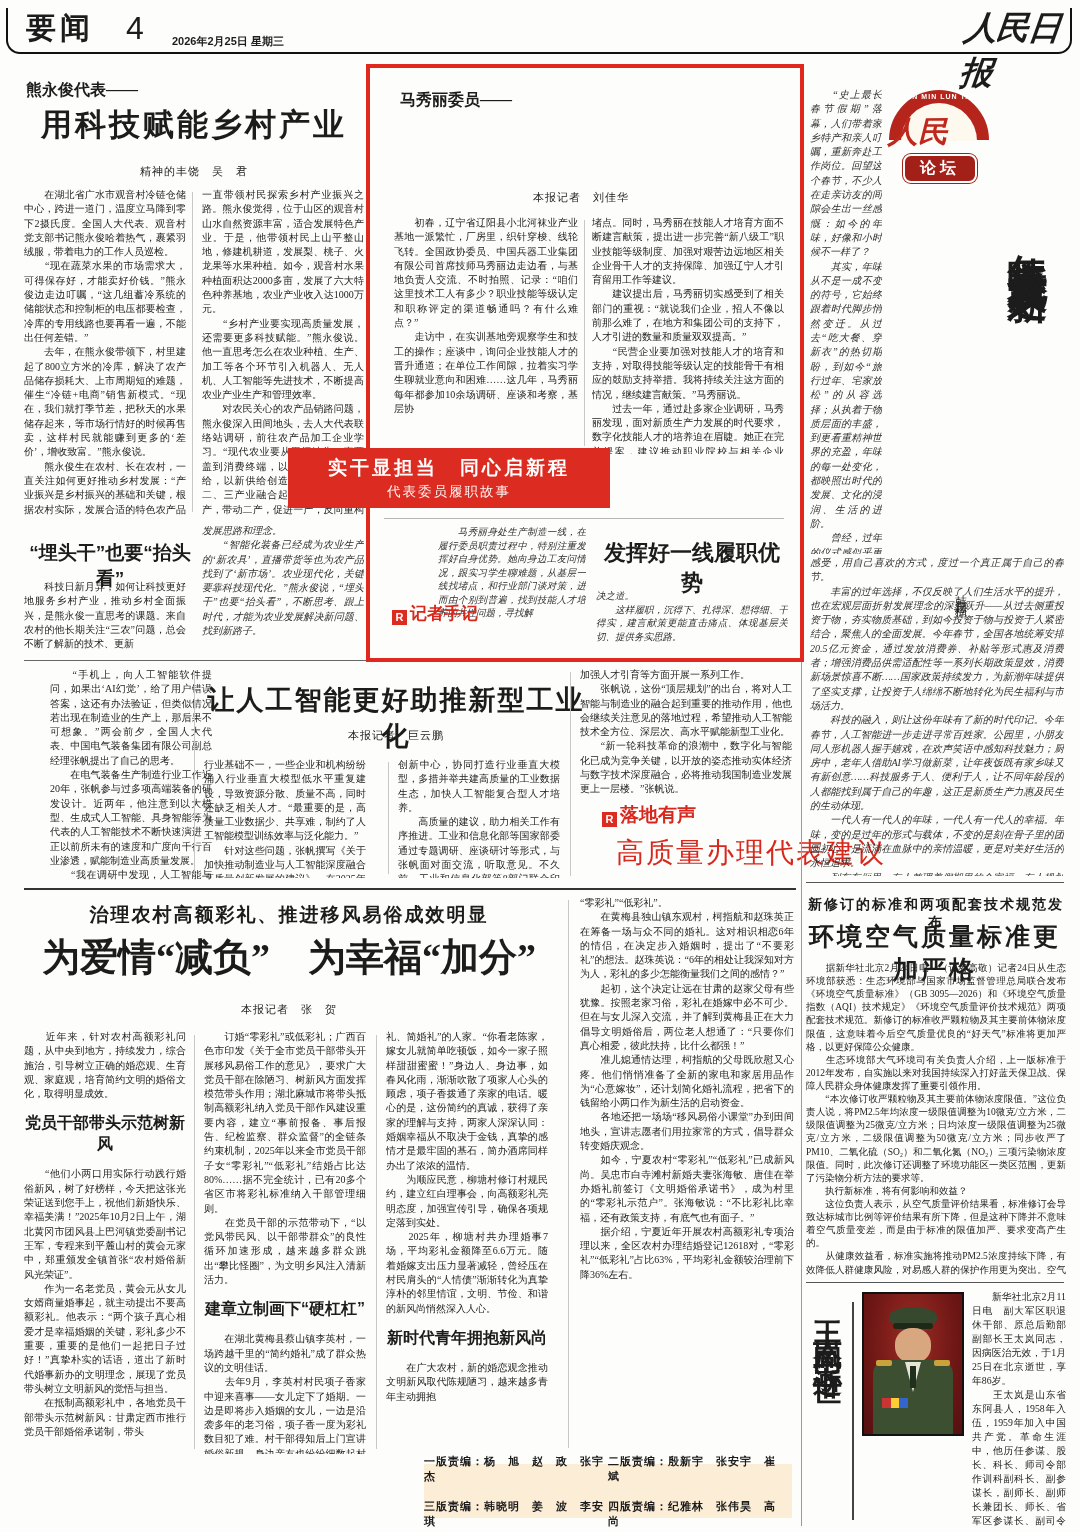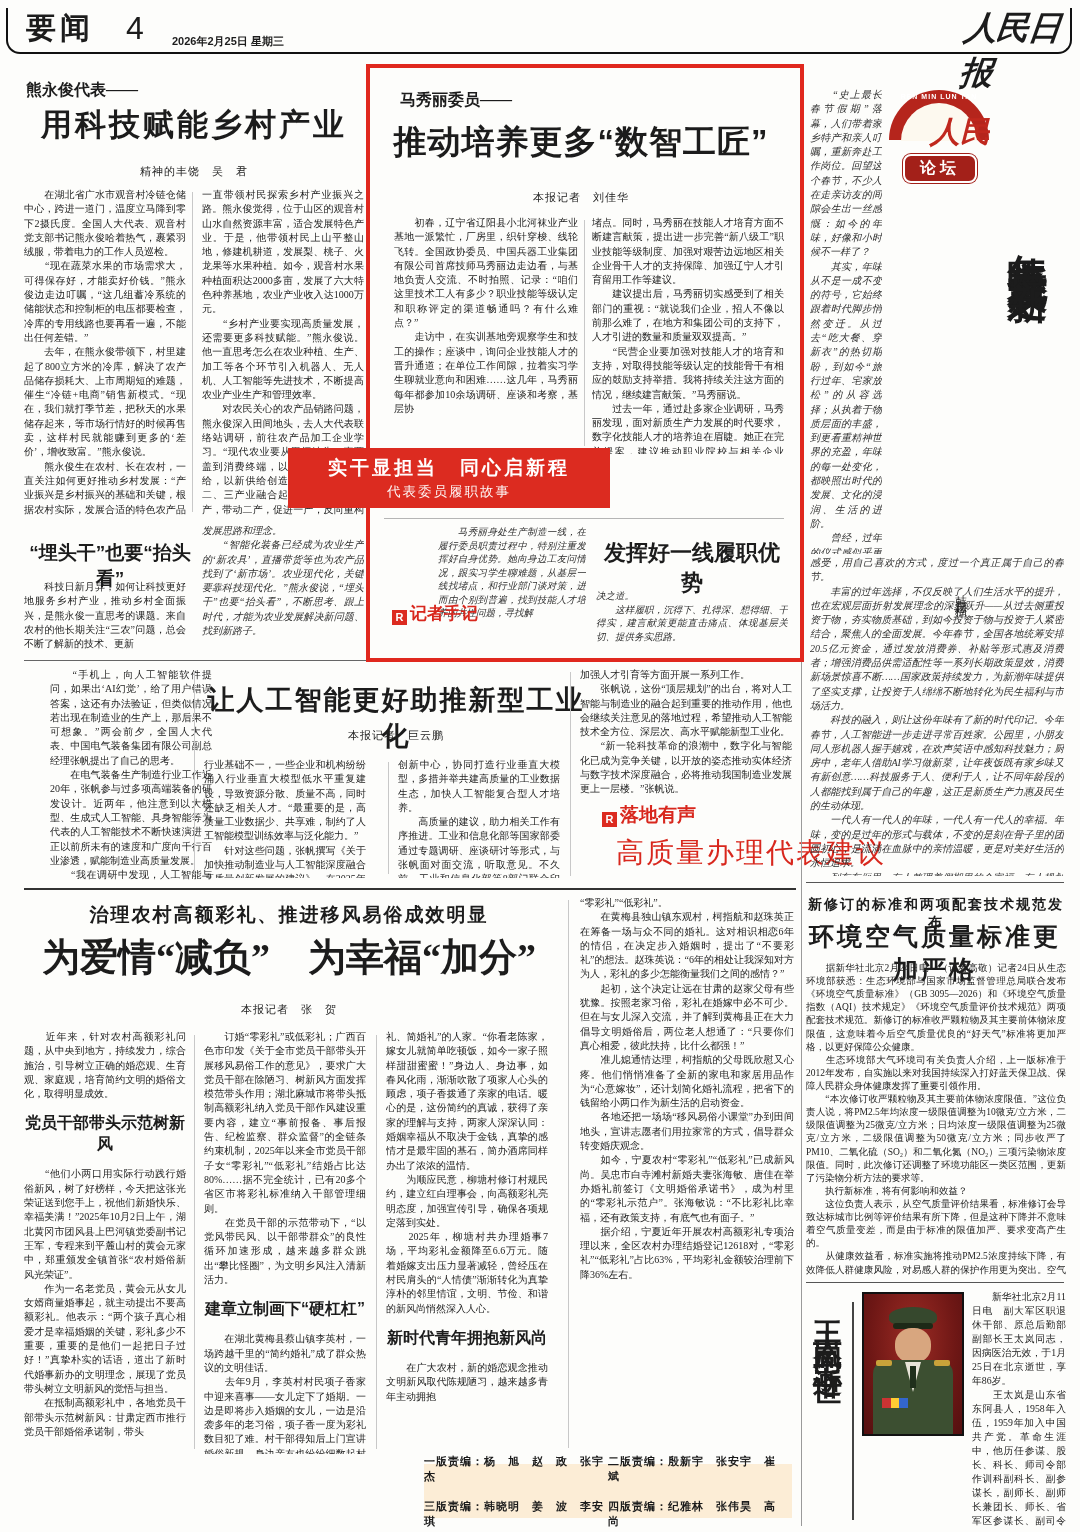--- a/index.html
+++ b/index.html
@@ -42,21 +42,21 @@
                   font-family:"Liberation Sans",sans-serif;white-space:normal;}
 
   
   .forum-logo{float:right;width:102px;height:112px;position:relative;margin:2px 0 4px 6px;}
   .fl-arc{position:absolute;top:0;left:1px;width:100px;height:50px;background:#b5251c;border-radius:100px 100px 0 0;}
   .fl-arc-in{position:absolute;top:13px;left:13px;width:76px;height:38px;background:#fdf9ef;border-radius:76px 76px 0 0;}
   .fl-circle{position:absolute;top:0;left:1px;width:96px;height:96px;border-radius:50%;
              border:2px solid #a8211a;background:linear-gradient(#fdf9ef 54%,#f0cf9d 54%);z-index:-1;}
   .fl-arctext{position:absolute;top:3px;left:0;width:102px;text-align:center;color:#fff;font-size:7px;
               font-weight:bold;letter-spacing:1px;font-family:"Liberation Sans",sans-serif;}
-  .fl-main{position:absolute;top:22px;left:0;width:102px;text-align:right;color:#c0281e;font-size:30px;
+  .fl-main{position:absolute;top:22px;left:0;width:102px;text-align:left;color:#c0281e;font-size:30px;
            font-weight:bold;font-style:italic;}
   .fl-banner{position:absolute;top:64px;left:15px;width:70px;height:25px;background:#a32019;border:2px solid #fff;
              box-shadow:0 0 0 1px #a32019;border-radius:8px;color:#fff;font-size:16px;font-weight:bold;
              text-align:center;line-height:24px;letter-spacing:4px;font-family:"Liberation Sans",sans-serif;}
 
   
   .photo{position:relative;float:left;width:98px;height:140px;margin:2px 8px 3px 0;border:2px solid #111;
          background:radial-gradient(ellipse at 50% 32%,#9c2b24 0%,#6e1715 62%,#541010 100%);}
   .photo div{position:absolute;}
   .ph-cap{top:13px;left:25px;width:48px;height:19px;background:#36482d;border-radius:50% 50% 35% 35%;}
@@ -96,21 +96,20 @@
 　　“乡村产业要实现高质量发展，还需要更多科技赋能。”熊永俊说。他一直思考怎么在农业种植、生产、加工等各个环节引入机器人、无人机、人工智能等先进技术，不断提高农业产业生产和管理效率。
 　　对农民关心的农产品销路问题，熊永俊深入田间地头，去人大代表联络站调研，前往农产品加工企业学习。“现代农业要从田间地头一直覆盖到消费终端，以新需求引领新供给，以新供给创造新需求，让一、二、三产业融合起来，通过发展三产，带动二产，促进一产，反向重构农业供应链。”熊永俊说。今年全国两会，他将继续关注“三农”问题，把自己在农村的所思所得带到会场。</div>
   <div class="vrule" style="left:192px;top:192px;height:320px;"></div>
   <div class="abs sans center" style="left:20px;top:540px;width:180px;font-size:19px;font-weight:bold;">“埋头干”也要“抬头看”</div>
   <div class="abs bt" style="left:24px;top:580px;width:162px;height:76px;">　　科技日新月异，如何让科技更好地服务乡村产业，推动乡村全面振兴，是熊永俊一直思考的课题。来自农村的他长期关注“三农”问题，总会不断了解新的技术、更新</div>
   <div class="abs bt kai" style="left:202px;top:524px;width:162px;height:132px;">发展思路和理念。
 　　“智能化装备已经成为农业生产的‘新农具’，直播带货等也为农产品找到了‘新市场’。农业现代化，关键要靠科技现代化。”熊永俊说，“埋头干”也要“抬头看”，不断思考、跟上时代，才能为农业发展解决新问题、找到新路子。</div>
 
   <div class="abs redbox"></div>
   <div class="abs kicker" style="left:400px;top:90px;">马秀丽委员——</div>
-  <div class="abs sans center" style="left:380px;top:120px;width:402px;font-size:33px;font-weight:bold;letter-spacing:1px;">推动培养更多“数智工匠”</div>
   <div class="abs byline center" style="left:380px;top:190px;width:402px;">本报记者　刘佳华</div>
   <div class="abs bt" style="left:394px;top:216px;width:184px;height:232px;">　　初春，辽宁省辽阳县小北河袜业产业基地一派繁忙，厂房里，织针穿梭、线轮飞转。全国政协委员、中国兵器工业集团有限公司首席技师马秀丽边走边看，与基地负责人交流、不时拍照、记录：“咱们这里技术工人有多少？职业技能等级认定和职称评定的渠道畅通吗？有什么难点？”
 　　走访中，在实训基地旁观察学生和技工的操作；座谈中，询问企业技能人才的晋升通道；在单位工作间隙，拉着实习学生聊就业意向和困难……这几年，马秀丽每年都参加10余场调研、座谈和考察，基层协</div>
   <div class="abs bt" style="left:592px;top:216px;width:192px;height:238px;">堵点。同时，马秀丽在技能人才培育方面不断建言献策，提出进一步完善“新八级工”职业技能等级制度、加强对艰苦边远地区相关企业骨干人才的支持保障、加强辽宁人才引育留用工作等建议。
 　　建议提出后，马秀丽切实感受到了相关部门的重视：“就说我们企业，招人不像以前那么难了，在地方和集团公司的支持下，人才引进的数量和质量双双提高。”
 　　“民营企业要加强对技能人才的培育和支持，对取得技能等级认定的技能骨干有相应的鼓励支持举措。我将持续关注这方面的情况，继续建言献策。”马秀丽说。
 　　过去一年，通过赴多家企业调研，马秀丽发现，面对新质生产力发展的时代要求，数字化技能人才的培养迫在眉睫。她正在完善提案，建议推动职业院校与相关企业以“智改数转”为契机，让更多一线“操作工”转型为既懂技能又通数字技术的“数智工匠”“新型工匠”，助力中国制造向“智”而行。</div>
   <div class="vrule" style="left:584px;top:220px;height:226px;"></div>
   <div class="abs bt" style="left:506px;top:452px;width:82px;height:108px;">商会等活动，充分了解不同行业一线技能人才成长的最新动态和难点</div>
 

